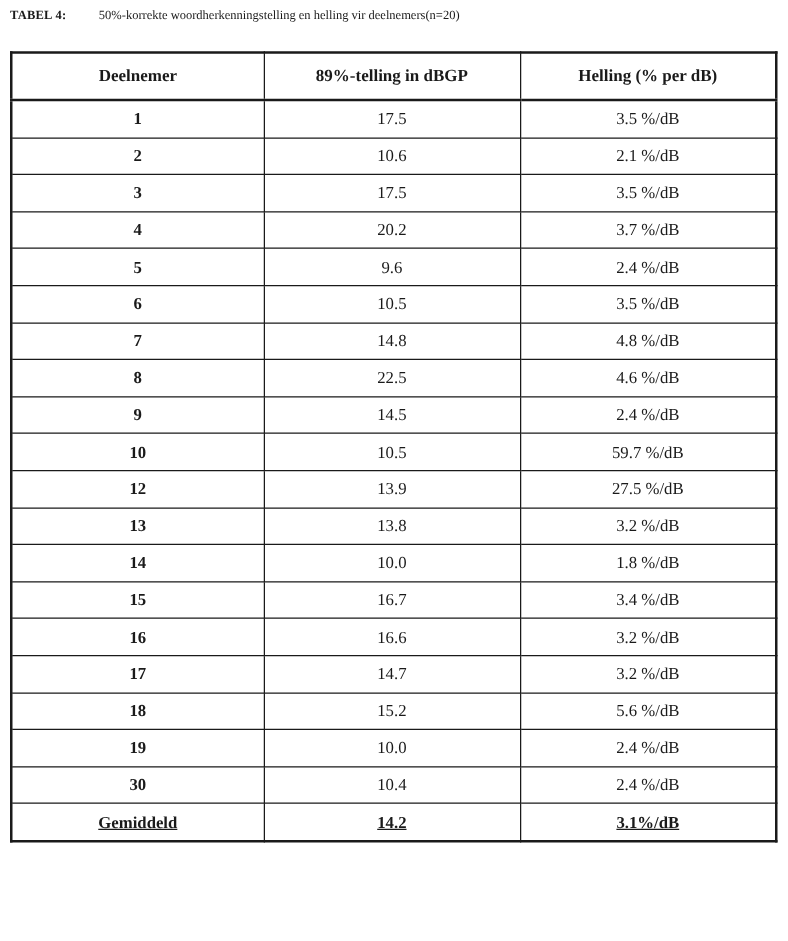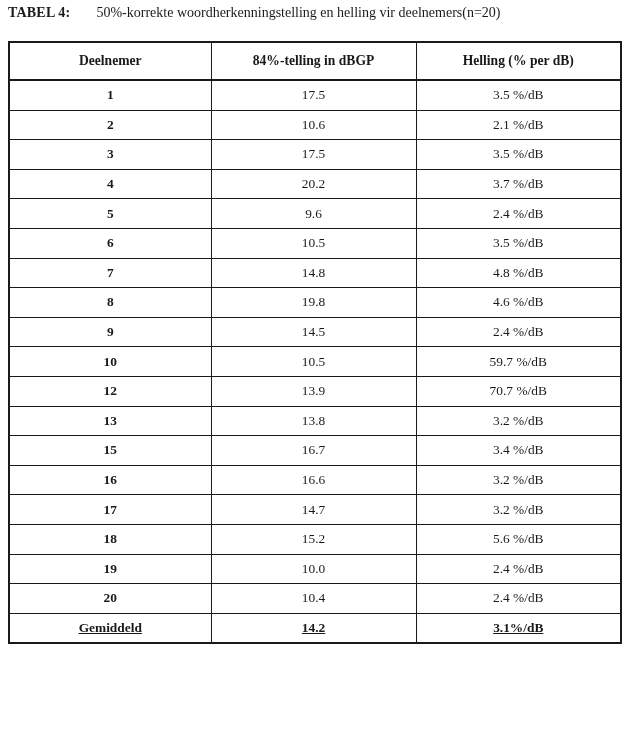--- a/index.html
+++ b/index.html
@@ -17,21 +17,21 @@
   .page {
     position: relative;
     width: 630px;
     height: 753px;
   }
   .caption {
     position: absolute;
     left: 8px;
     top: 4px;
     width: 614px;
-    font-size: 14px;
+    font-size: 10px;
     line-height: 17px;
     white-space: nowrap;
   }
   .caption-label {
     font-weight: bold;
     letter-spacing: 0.2px;
   }
   .caption-gap {
     display: inline-block;
     width: 26px;
@@ -99,21 +99,21 @@
   <div class="table-wrap">
     <table class="data">
       <colgroup>
         <col class="c1">
         <col class="c2">
         <col class="c3">
       </colgroup>
       <thead>
         <tr>
           <th>Deelnemer</th>
-          <th>84%-telling in dBGP</th>
+          <th>89%-telling in dBGP</th>
           <th>Helling (% per dB)</th>
         </tr>
       </thead>
       <tbody id="table-body">
           <tr>
             <td class="participant">1</td>
             <td class="value">17.5</td>
             <td class="slope">3.5 %/dB</td>
           </tr>
           <tr>
@@ -141,44 +141,49 @@
             <td class="value">10.5</td>
             <td class="slope">3.5 %/dB</td>
           </tr>
           <tr>
             <td class="participant">7</td>
             <td class="value">14.8</td>
             <td class="slope">4.8 %/dB</td>
           </tr>
           <tr>
             <td class="participant">8</td>
-            <td class="value">19.8</td>
+            <td class="value">22.5</td>
             <td class="slope">4.6 %/dB</td>
           </tr>
           <tr>
             <td class="participant">9</td>
             <td class="value">14.5</td>
             <td class="slope">2.4 %/dB</td>
           </tr>
           <tr>
             <td class="participant">10</td>
             <td class="value">10.5</td>
             <td class="slope">59.7 %/dB</td>
           </tr>
           <tr>
             <td class="participant">12</td>
             <td class="value">13.9</td>
-            <td class="slope">70.7 %/dB</td>
+            <td class="slope">27.5 %/dB</td>
           </tr>
           <tr>
             <td class="participant">13</td>
             <td class="value">13.8</td>
             <td class="slope">3.2 %/dB</td>
           </tr>
           <tr>
+            <td class="participant">14</td>
+            <td class="value">10.0</td>
+            <td class="slope">1.8 %/dB</td>
+          </tr>
+          <tr>
             <td class="participant">15</td>
             <td class="value">16.7</td>
             <td class="slope">3.4 %/dB</td>
           </tr>
           <tr>
             <td class="participant">16</td>
             <td class="value">16.6</td>
             <td class="slope">3.2 %/dB</td>
           </tr>
           <tr>
@@ -190,21 +195,21 @@
             <td class="participant">18</td>
             <td class="value">15.2</td>
             <td class="slope">5.6 %/dB</td>
           </tr>
           <tr>
             <td class="participant">19</td>
             <td class="value">10.0</td>
             <td class="slope">2.4 %/dB</td>
           </tr>
           <tr>
-            <td class="participant">20</td>
+            <td class="participant">30</td>
             <td class="value">10.4</td>
             <td class="slope">2.4 %/dB</td>
           </tr>
           <tr class="summary">
             <td class="participant">Gemiddeld</td>
             <td class="value">14.2</td>
             <td class="slope">3.1%/dB</td>
           </tr>
         </tbody>
     </table>

